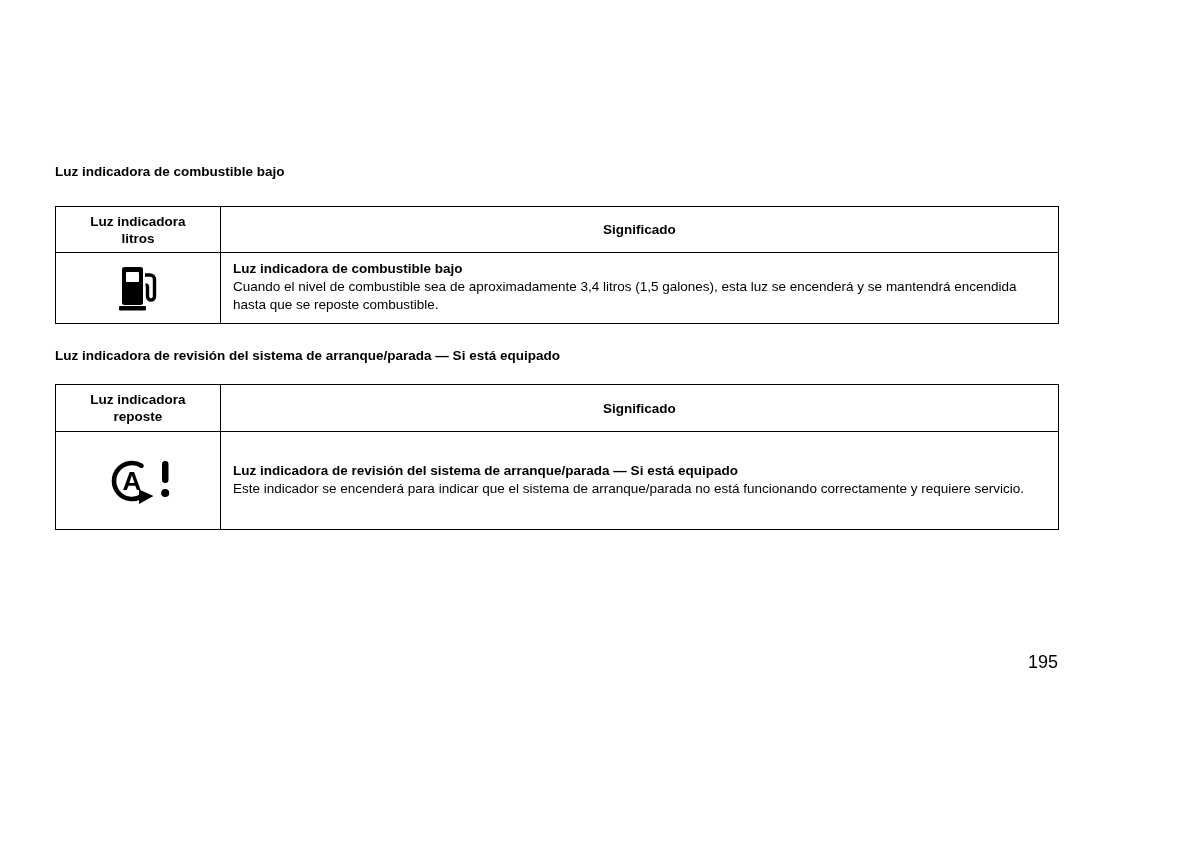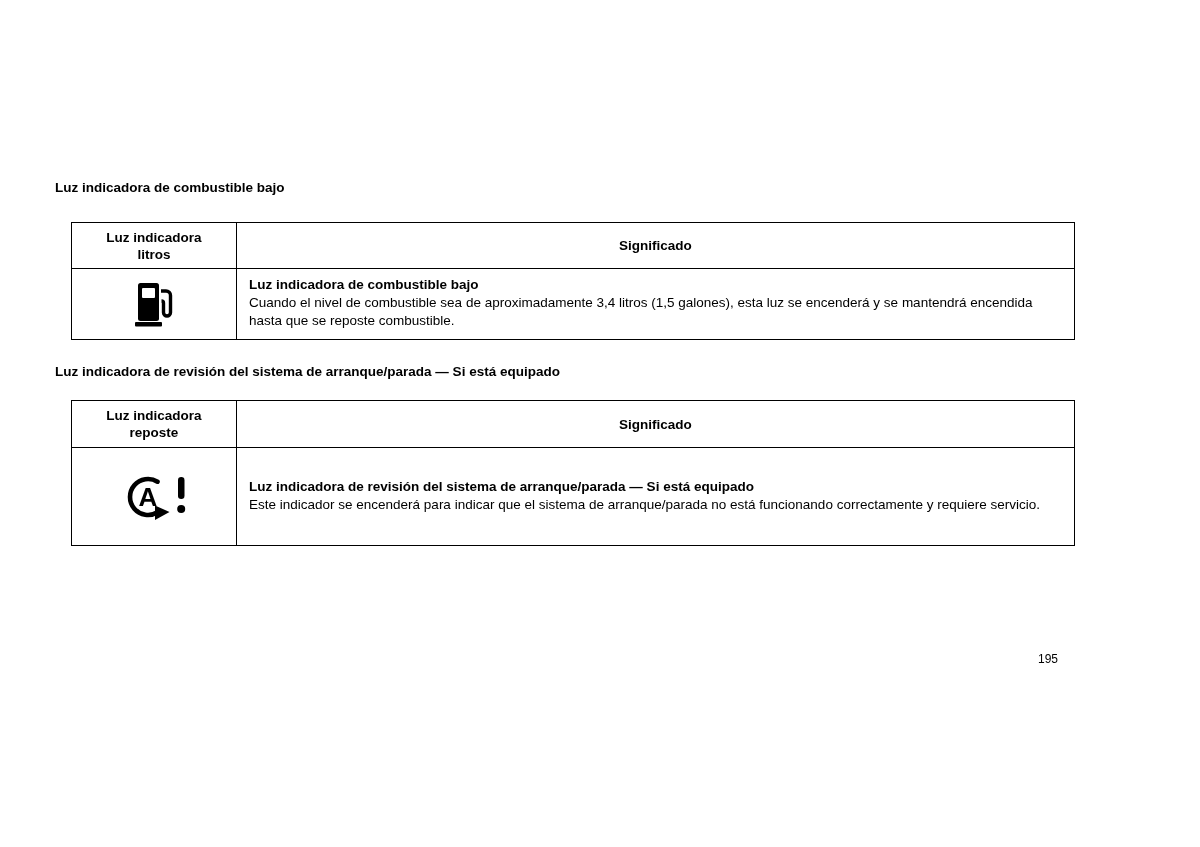--- a/index.html
+++ b/index.html
@@ -6,35 +6,34 @@
   html, body { width: 1200px; height: 847px; background: #ffffff; }
   body {
     font-family: "Liberation Sans", sans-serif;
     color: #000;
     position: relative;
     overflow: hidden;
   }
   .content {
     position: absolute;
     left: 55px;
-    top: 180px;
+    top: 164px;
     width: 1004px;
   }
   .section-heading {
     font-size: 13.5px;
     font-weight: bold;
     line-height: 16px;
   }
   .heading-1 { margin-bottom: 26px; }
   .heading-2 { margin-top: 24px; margin-bottom: 20px; }
   table.indicator-table {
     border-collapse: collapse;
     width: 100%;
     table-layout: fixed;
-    margin-left: 16px;
   }
   table.indicator-table td {
     border: 1.6px solid #000;
   }
   .col-light { width: 165px; }
   .header-cell {
     text-align: center;
     vertical-align: middle;
     font-weight: bold;
     font-size: 13.5px;
@@ -53,21 +52,21 @@
     vertical-align: middle;
     padding: 7px 14px 9px 12px;
     font-size: 13.5px;
     line-height: 18px;
   }
   .desc-title { font-weight: bold; }
   .page-number {
     position: absolute;
     top: 652px;
     right: 142px;
-    font-size: 12px;
+    font-size: 18px;
   }
   svg { display: inline-block; vertical-align: middle; }
 </style>
 </head>
 <body>
 
 <div class="content">
 
   <div class="section-heading heading-1">Luz indicadora de combustible bajo</div>
 

